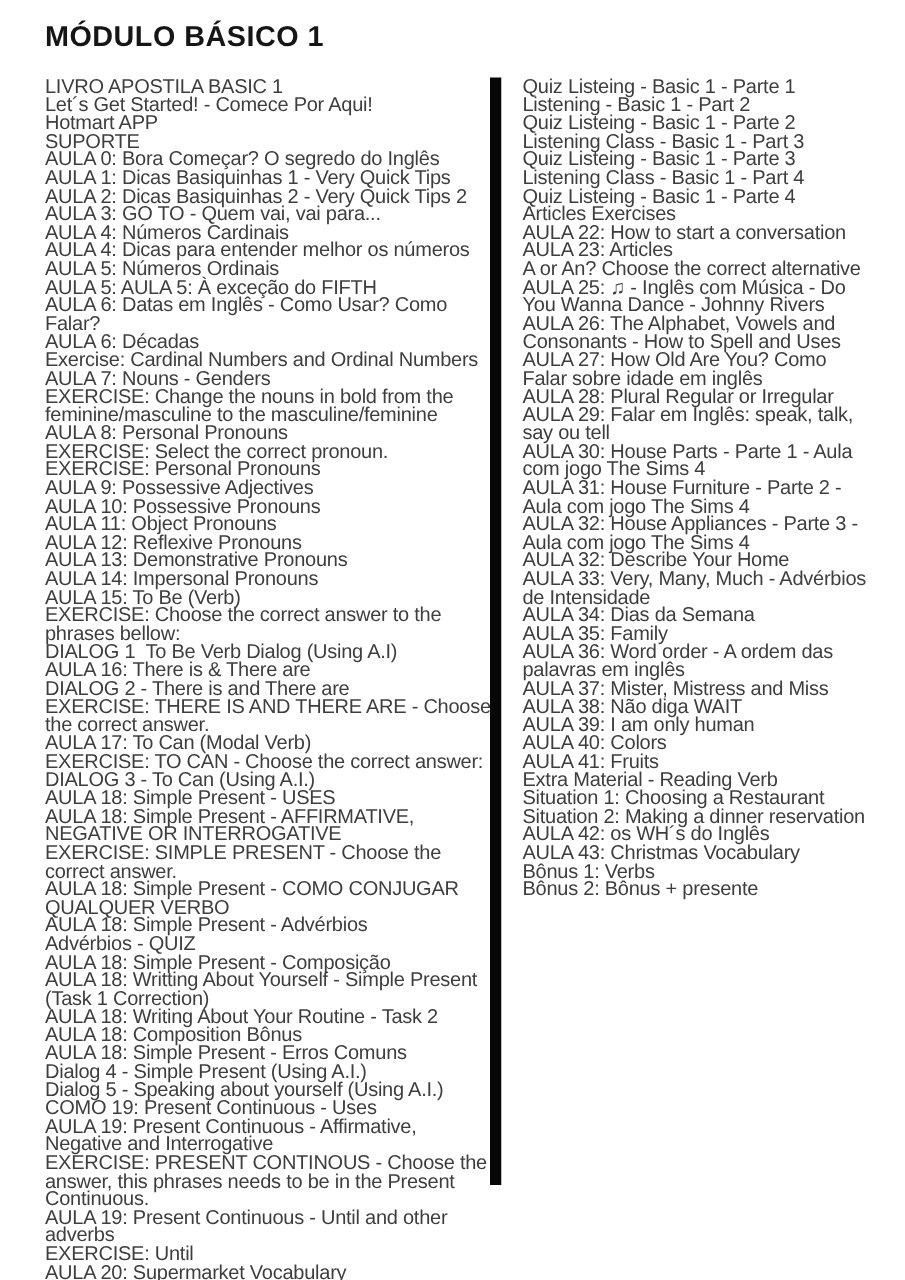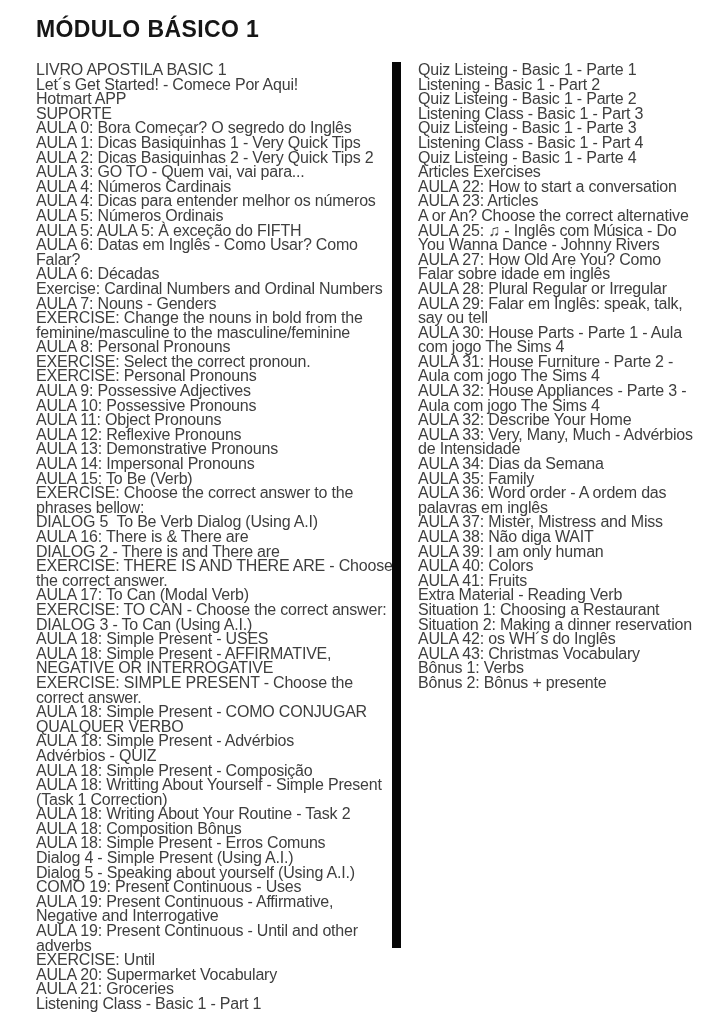--- a/index.html
+++ b/index.html
@@ -82,21 +82,21 @@
       <div class="line">EXERCISE: Select the correct pronoun.</div>
       <div class="line">EXERCISE: Personal Pronouns</div>
       <div class="line">AULA 9: Possessive Adjectives</div>
       <div class="line">AULA 10: Possessive Pronouns</div>
       <div class="line">AULA 11: Object Pronouns</div>
       <div class="line">AULA 12: Reflexive Pronouns</div>
       <div class="line">AULA 13: Demonstrative Pronouns</div>
       <div class="line">AULA 14: Impersonal Pronouns</div>
       <div class="line">AULA 15: To Be (Verb)</div>
       <div class="line">EXERCISE: Choose the correct answer to the phrases bellow:</div>
-      <div class="line">DIALOG 5  To Be Verb Dialog (Using A.I)</div>
+      <div class="line">DIALOG 1  To Be Verb Dialog (Using A.I)</div>
       <div class="line">AULA 16: There is &amp; There are</div>
       <div class="line">DIALOG 2 - There is and There are</div>
       <div class="line">EXERCISE: THERE IS AND THERE ARE - Choose the correct answer.</div>
       <div class="line">AULA 17: To Can (Modal Verb)</div>
       <div class="line">EXERCISE: TO CAN - Choose the correct answer:</div>
       <div class="line">DIALOG 3 - To Can (Using A.I.)</div>
       <div class="line">AULA 18: Simple Present - USES</div>
       <div class="line">AULA 18: Simple Present - AFFIRMATIVE, NEGATIVE OR INTERROGATIVE</div>
       <div class="line">EXERCISE: SIMPLE PRESENT - Choose the correct answer.</div>
       <div class="line">AULA 18: Simple Present - COMO CONJUGAR QUALQUER VERBO</div>
@@ -104,20 +104,21 @@
       <div class="line">Advérbios - QUIZ</div>
       <div class="line">AULA 18: Simple Present - Composição</div>
       <div class="line">AULA 18: Writting About Yourself - Simple Present (Task 1 Correction)</div>
       <div class="line">AULA 18: Writing About Your Routine - Task 2</div>
       <div class="line">AULA 18: Composition Bônus</div>
       <div class="line">AULA 18: Simple Present - Erros Comuns</div>
       <div class="line">Dialog 4 - Simple Present (Using A.I.)</div>
       <div class="line">Dialog 5 - Speaking about yourself (Using A.I.)</div>
       <div class="line">COMO 19: Present Continuous - Uses</div>
       <div class="line">AULA 19: Present Continuous - Affirmative, Negative and Interrogative</div>
+      <div class="line">EXERCISE: PRESENT CONTINOUS - Choose the answer, this phrases needs to be in the Present Continuous.</div>
       <div class="line">AULA 19: Present Continuous - Until and other adverbs</div>
       <div class="line">EXERCISE: Until</div>
       <div class="line">AULA 20: Supermarket Vocabulary</div>
       <div class="line">AULA 21: Groceries</div>
       <div class="line">Listening Class - Basic 1 - Part 1</div>
     </div>
 
   <div class="divider"></div>
 
   <div class="col col-right">
@@ -126,20 +127,21 @@
       <div class="line">Quiz Listeing - Basic 1 - Parte 2</div>
       <div class="line">Listening Class - Basic 1 - Part 3</div>
       <div class="line">Quiz Listeing - Basic 1 - Parte 3</div>
       <div class="line">Listening Class - Basic 1 - Part 4</div>
       <div class="line">Quiz Listeing - Basic 1 - Parte 4</div>
       <div class="line">Articles Exercises</div>
       <div class="line">AULA 22: How to start a conversation</div>
       <div class="line">AULA 23: Articles</div>
       <div class="line">A or An? Choose the correct alternative</div>
       <div class="line">AULA 25: ♫ - Inglês com Música - Do You Wanna Dance - Johnny Rivers</div>
+      <div class="line">AULA 26: The Alphabet, Vowels and Consonants - How to Spell and Uses</div>
       <div class="line">AULA 27: How Old Are You? Como Falar sobre idade em inglês</div>
       <div class="line">AULA 28: Plural Regular or Irregular</div>
       <div class="line">AULA 29: Falar em Inglês: speak, talk, say ou tell</div>
       <div class="line">AULA 30: House Parts - Parte 1 - Aula com jogo The Sims 4</div>
       <div class="line">AULA 31: House Furniture - Parte 2 - Aula com jogo The Sims 4</div>
       <div class="line">AULA 32: House Appliances - Parte 3 - Aula com jogo The Sims 4</div>
       <div class="line">AULA 32: Describe Your Home</div>
       <div class="line">AULA 33: Very, Many, Much - Advérbios de Intensidade</div>
       <div class="line">AULA 34: Dias da Semana</div>
       <div class="line">AULA 35: Family</div>

